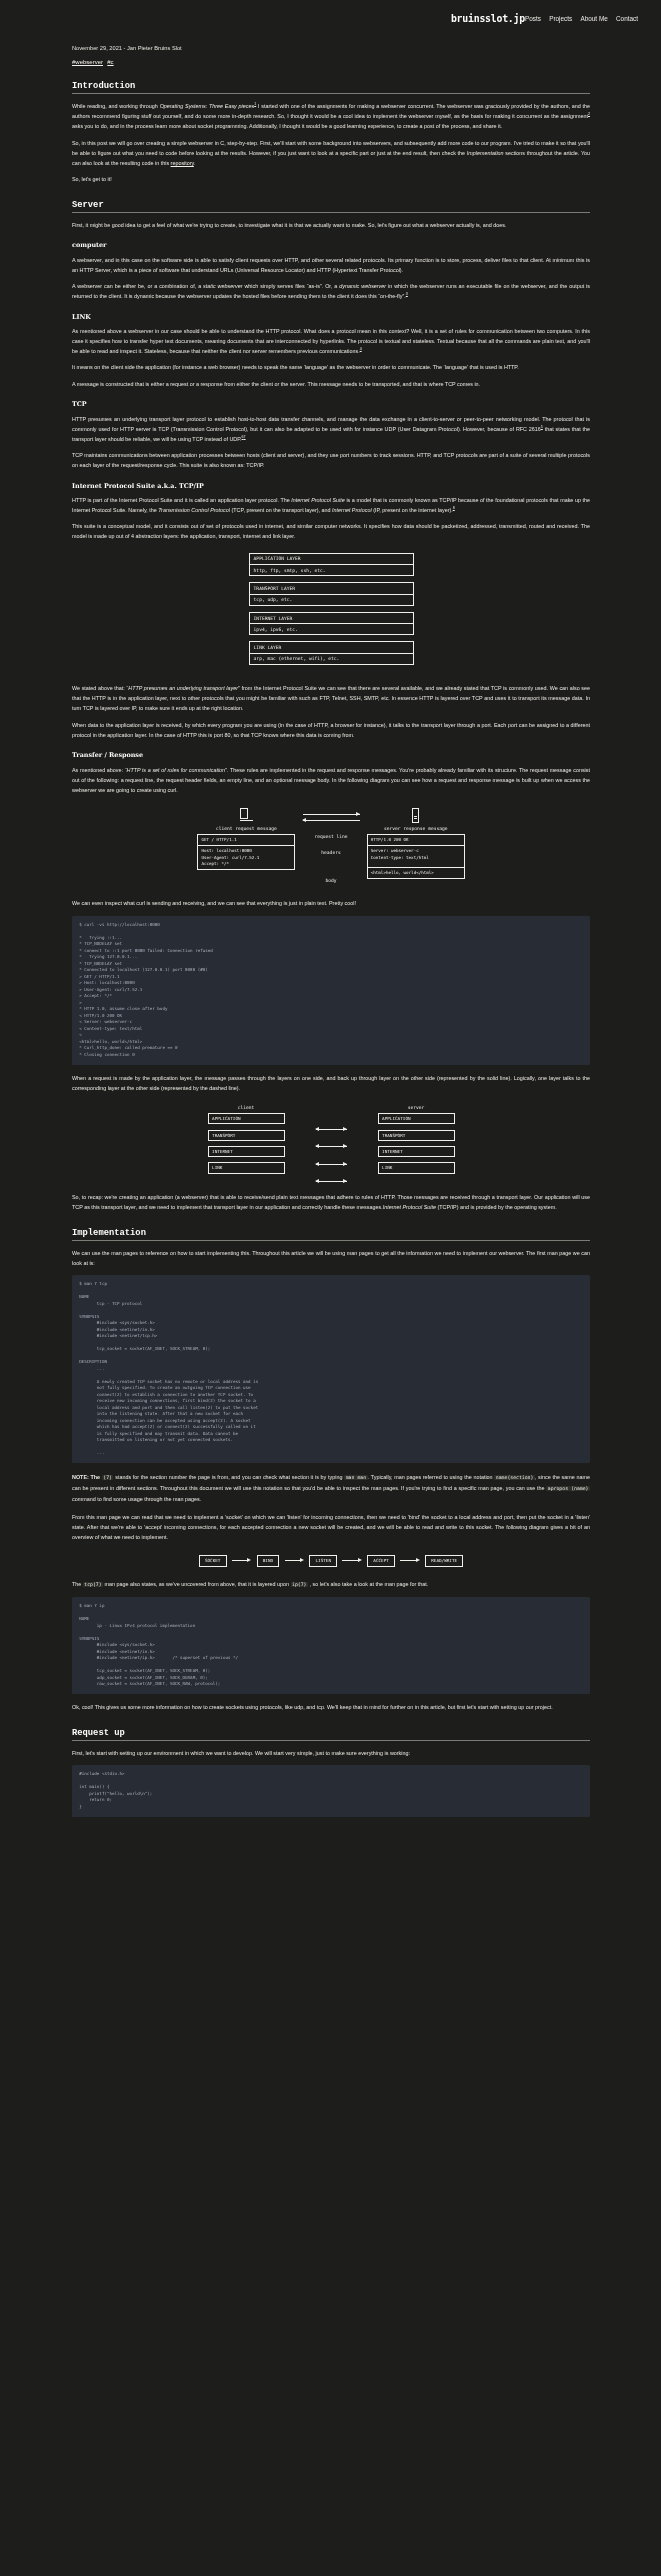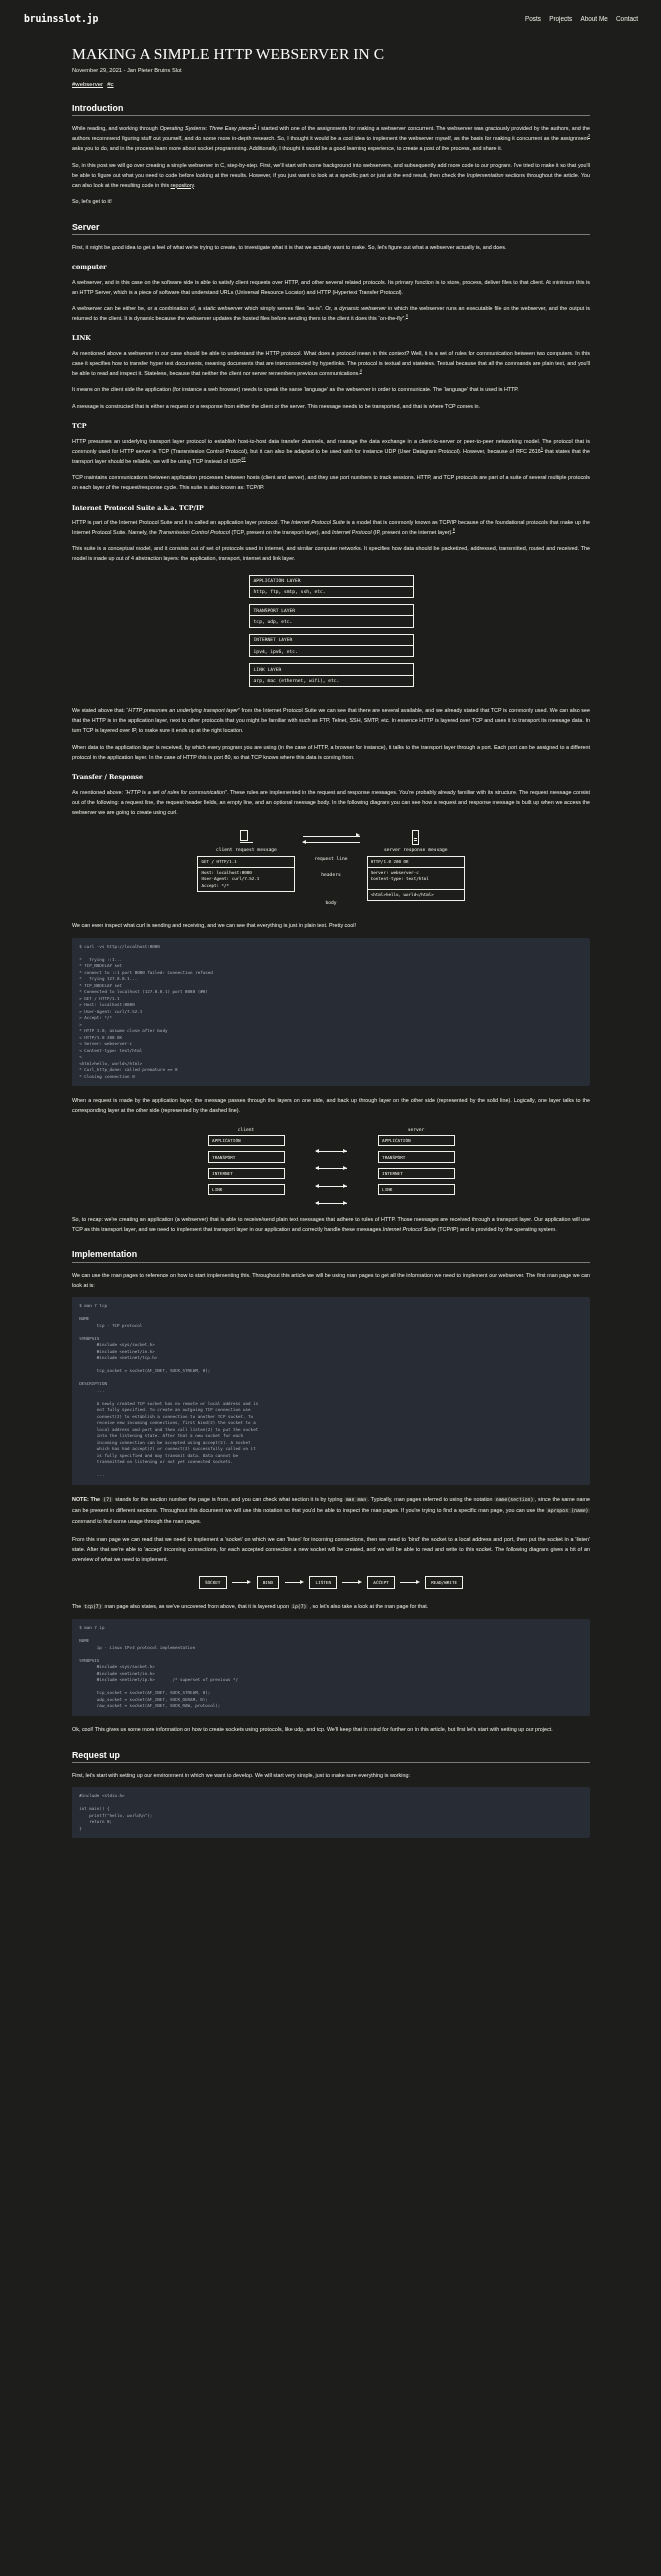--- a/index.html
+++ b/index.html
@@ -8,21 +8,21 @@
     background: #1d1d1b;
     color: #f2f0ea;
     font-family: "Liberation Sans", sans-serif;
   }
   body { width: 662px; }
 
   a { color: #f2f0ea; text-decoration: underline; }
 
   
   .site-header {
-    display: flex; align-items: center; justify-content: space-between;
+    display: flex; align-items: center; justify-content: flex-end;
     padding: 13.4px 24px 0 24px;
   }
   .site-logo {
     font-family: "DejaVu Sans Mono", monospace;
     font-size: 9.8px; font-weight: 700; letter-spacing: -0.2px;
     color: #fdfdfb;
   }
   .site-nav { display: flex; gap: 8.2px; }
   .site-nav a { font-size: 6.4px; text-decoration: none; color: #eceae4; }
 
@@ -31,21 +31,21 @@
   .post-title {
     font-family: "Liberation Serif", serif;
     font-size: 15.5px; font-weight: 400; letter-spacing: 0.1px;
     margin: 0 0 4.1px 0; line-height: 1.15; color: #fdfdfb;
   }
   .post-meta { font-size: 5.7px; color: #e4e2dc; margin-bottom: 8.2px; }
   .post-tags { font-size: 6px; margin-bottom: 14.4px; }
   .post-tags a { margin-right: 2.6px; }
 
   h2.sec {
-    font-family: Liberation Sans, sans-serif;
+    font-family: Liberation Mono, monospace;
     font-size: 8.8px; font-weight: 700;
     margin: 15.5px 0 2.1px 0; color: #fdfdfb;
   }
   h2.sec + .rule { border-bottom: 0.5px solid #7d7b75; margin-bottom: 7.2px; }
   h3.sub {
     font-family: "DejaVu Serif", serif;
     font-size: 6.4px; font-weight: 700;
     margin: 11.3px 0 5.2px 0; color: #fdfdfb;
   }
   p {
@@ -175,21 +175,20 @@
   <nav class="site-nav">
     <a href="#">Posts</a>
     <a href="#">Projects</a>
     <a href="#">About Me</a>
     <a href="#">Contact</a>
   </nav>
 </div>
 
 <article class="article">
 
-  <h1 class="post-title">MAKING A SIMPLE HTTP WEBSERVER IN C</h1>
   <div class="post-meta">November 29, 2021 - Jan Pieter Bruins Slot</div>
   <div class="post-tags">
     <a href="#">#webserver</a>
     <a href="#">#c</a>
   </div>
 
   <h2 class="sec">Introduction</h2>
   <div class="rule"></div>
 
   <p><span>While reading, and working through </span><em>Operating Systems: Three Easy pieces</em><sup><a href="#">1</a></sup><span> I started with one of the assignments for making a webserver concurrent. The webserver was graciously provided by the authors, and the authors recommend figuring stuff out yourself, and do some more in-depth research. So, I thought it would be a cool idea to implement the webserver myself, as the basis for making it concurrent as the assignment</span><sup><a href="#">2</a></sup><span> asks you to do, and in the process learn more about socket programming. Additionally, I thought it would be a good learning experience, to create a post of the process, and share it.</span></p>

